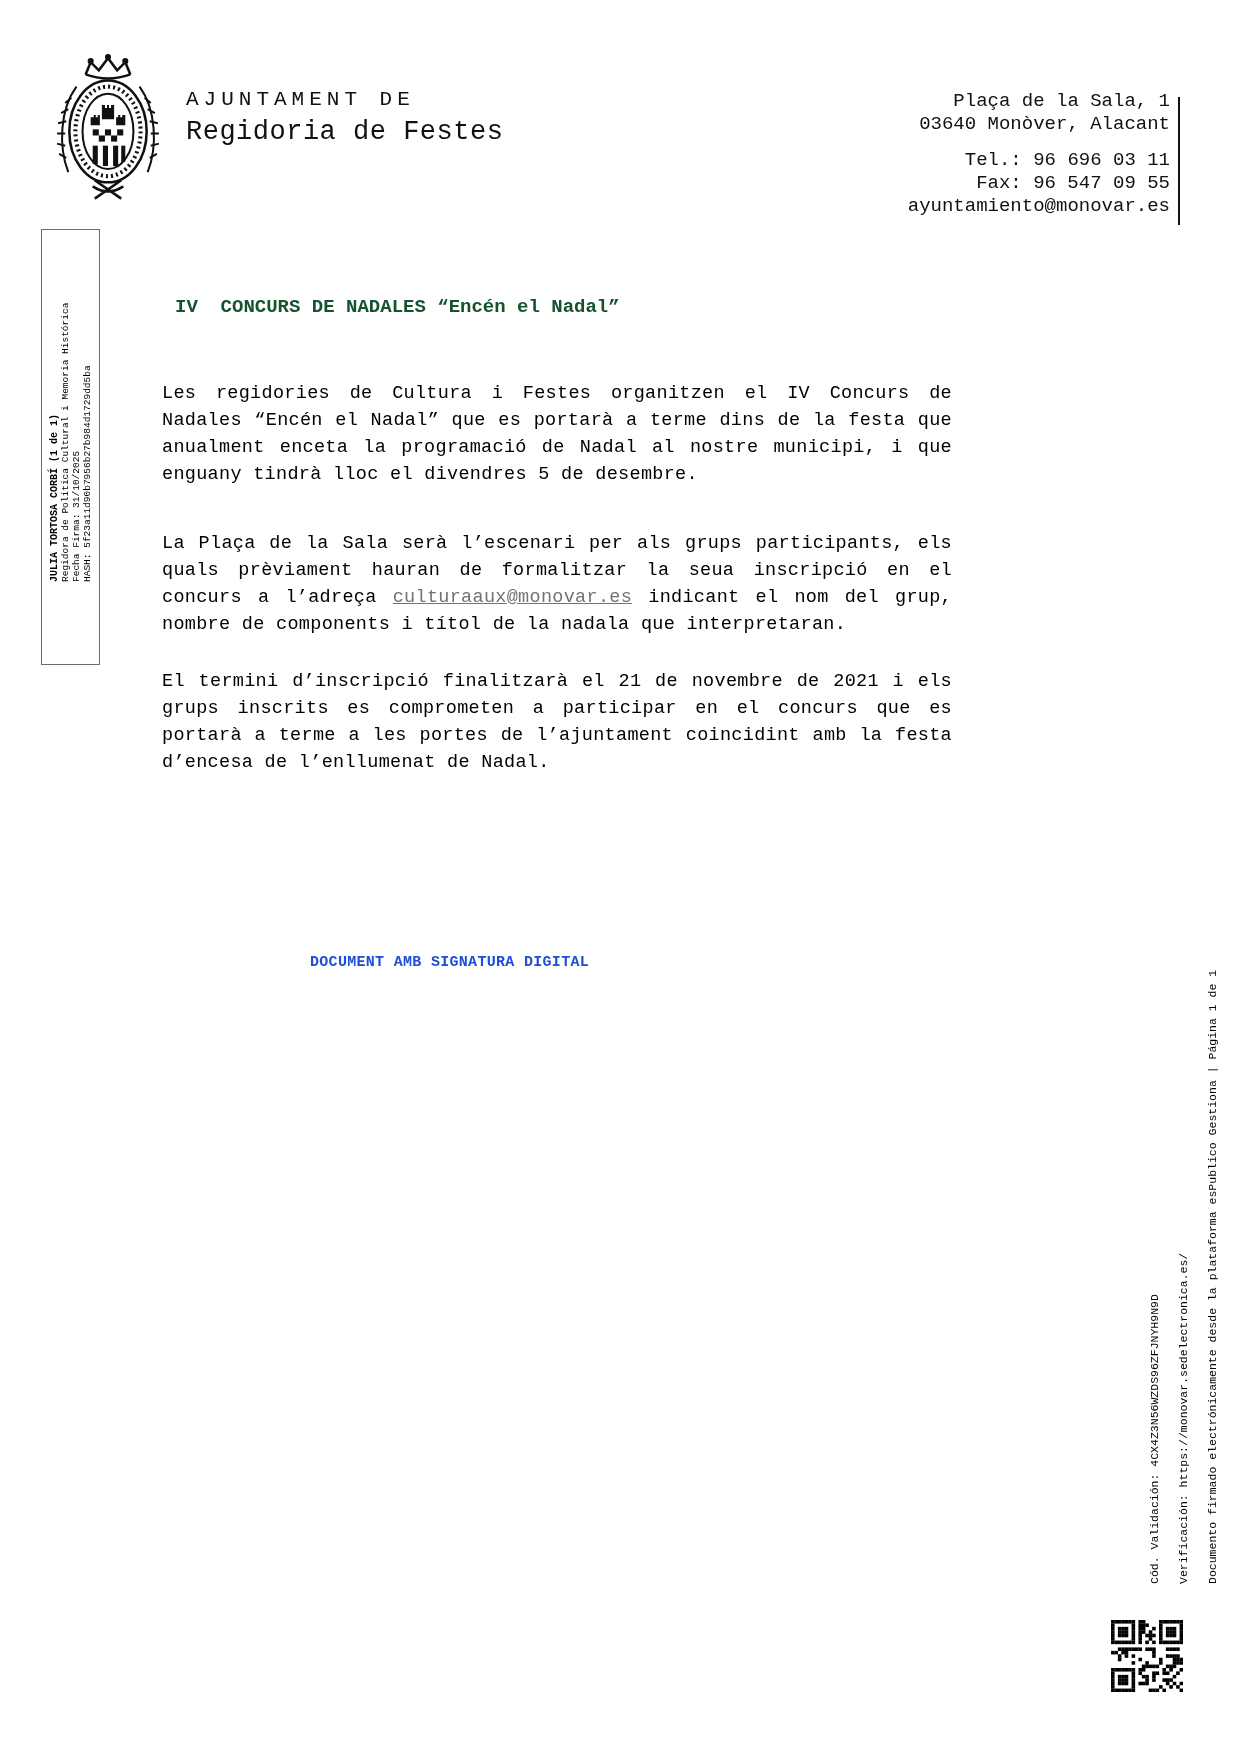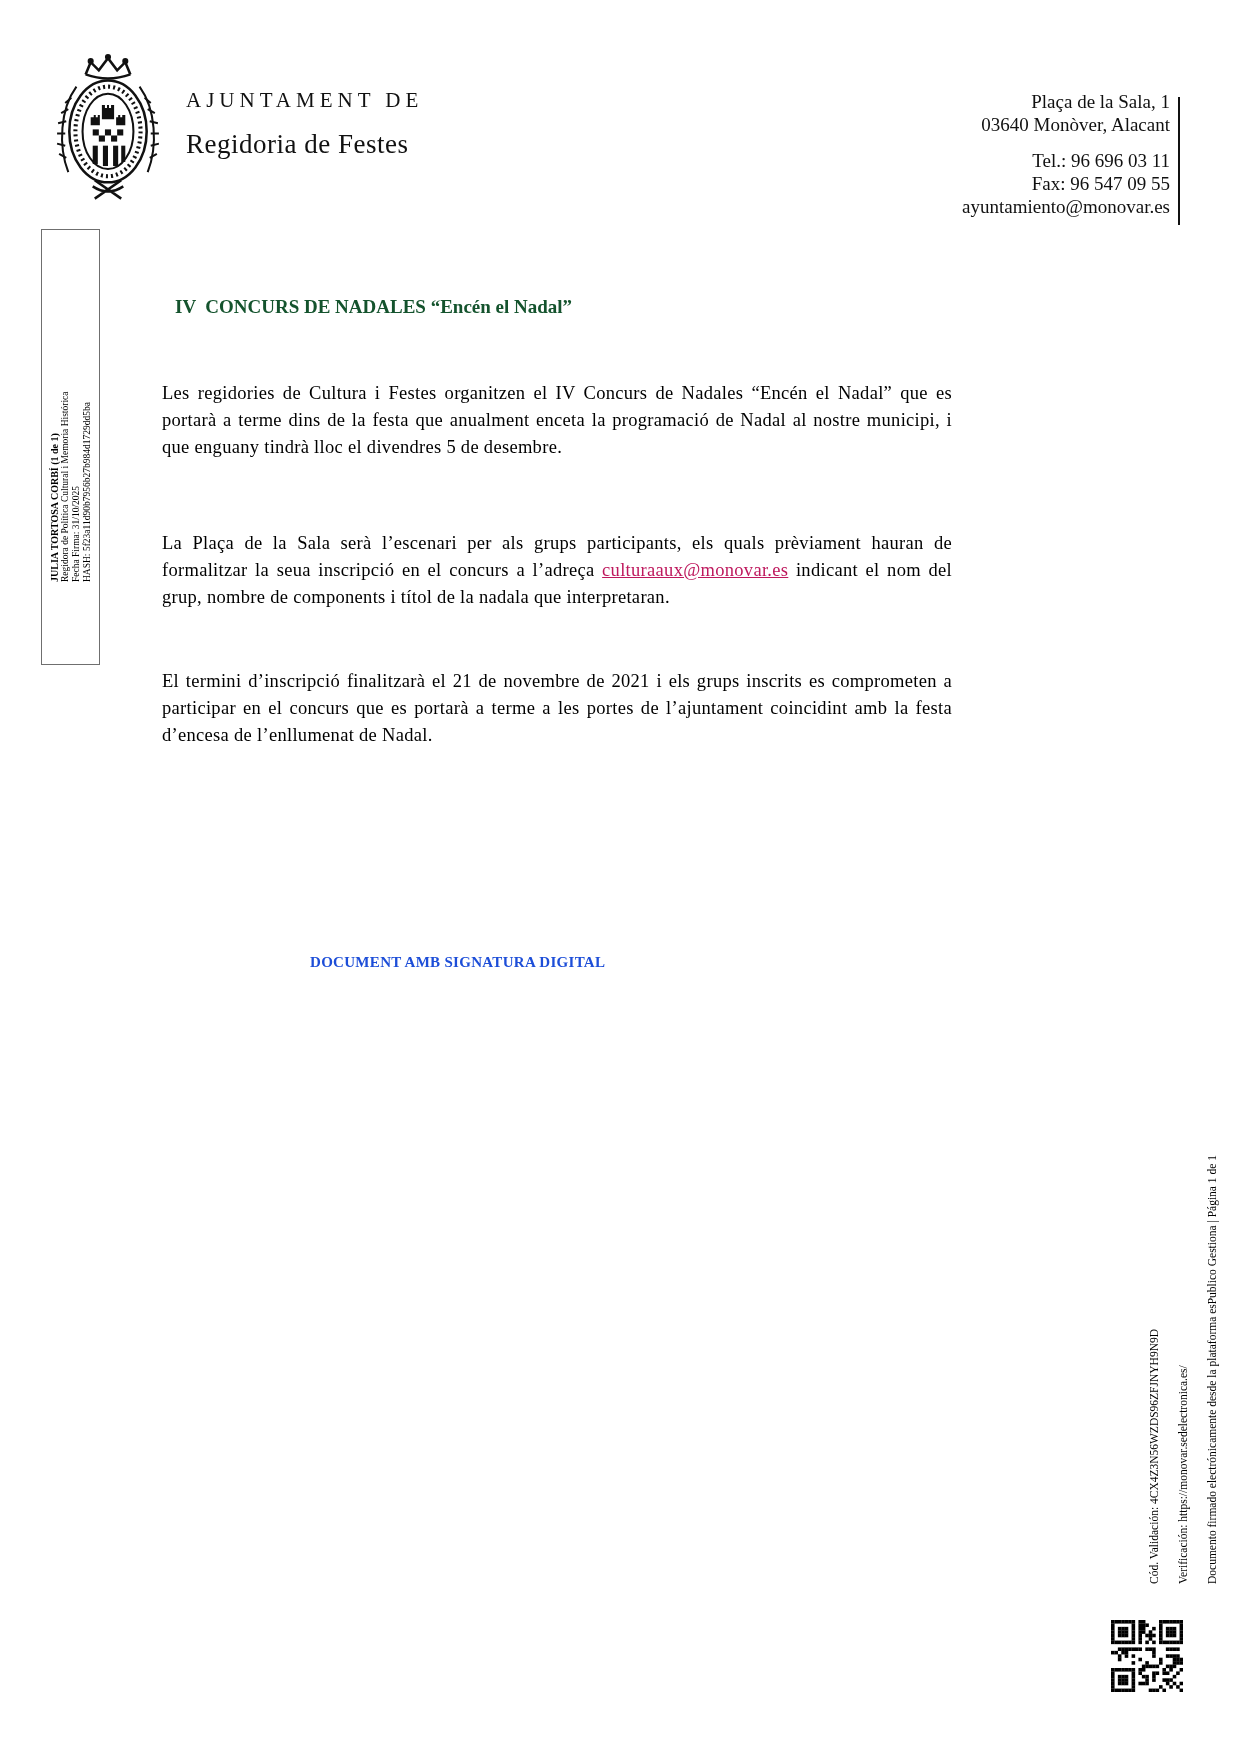--- a/index.html
+++ b/index.html
@@ -1,29 +1,29 @@
 <!DOCTYPE html>
 <html><head>
 <meta charset="utf-8">
 <style>
   html,body{margin:0;padding:0;background:#ffffff;}
   .page{
     position:relative;
     width:1241px;height:1754px;
     background:#ffffff;
-    font-family:Liberation Serif, serif;
+    font-family:Liberation Mono, monospace;
     color:#000;
     overflow:hidden;
   }
   
   .emblem{position:absolute;left:52px;top:52px;width:112px;height:150px;}
   .org-block{position:absolute;left:186px;top:88px;}
   .org-line1{font-size:21px;letter-spacing:5px;font-weight:500;color:#111;}
   .org-name{font-size:43px;letter-spacing:2px;font-weight:600;color:#111;margin-top:2px;}
-  .org-dept{font-size:27px;font-weight:400;color:#111;margin-top:16px;letter-spacing:0.5px;}
+  .org-dept{font-size:27px;font-weight:400;color:#111;margin-top:6px;letter-spacing:0.5px;}
   .contact{position:absolute;right:71px;top:90px;text-align:right;font-size:19px;line-height:23px;color:#111;}
   .contact-gap{height:13px;}
   .header-divider{position:absolute;left:1178px;top:97px;width:2px;height:128px;background:#111;}
   
   .stamp-box{position:absolute;left:41px;top:229px;width:57px;height:434px;border:1px solid #6f6f6f;}
   .stamp-rotated{
     position:absolute;left:50%;top:50%;
     width:270px;
     transform:translate(-50%,-50%) rotate(-90deg);
     font-size:9.5px;line-height:11px;color:#000;white-space:nowrap;
@@ -33,21 +33,21 @@
   .doc-title{
     position:absolute;left:175px;top:296px;width:800px;
     font-size:19px;font-weight:bold;white-space:pre-wrap;color:#14532d;
   }
   .para{
     position:absolute;left:162px;width:790px;margin:0;
     font-size:18.5px;line-height:27px;letter-spacing:0.3px;
     text-align:justify;color:#000;
   }
   .p1{top:380px;} .p2{top:530px;} .p3{top:668px;} .p4{top:784px;}
-  .email-link{color:#be185d;text-decoration:underline;}
+  .email-link{color:#737373;text-decoration:underline;}
   .sig-note{
     position:absolute;left:310px;top:954px;
     font-size:15px;font-weight:bold;letter-spacing:0.3px;color:#1d4ed8;
   }
   
   .footer-vertical{
     position:absolute;left:1140px;top:1584px;
     transform:rotate(-90deg);transform-origin:0 0;
     font-size:11.5px;line-height:29px;white-space:nowrap;color:#000;
   }

